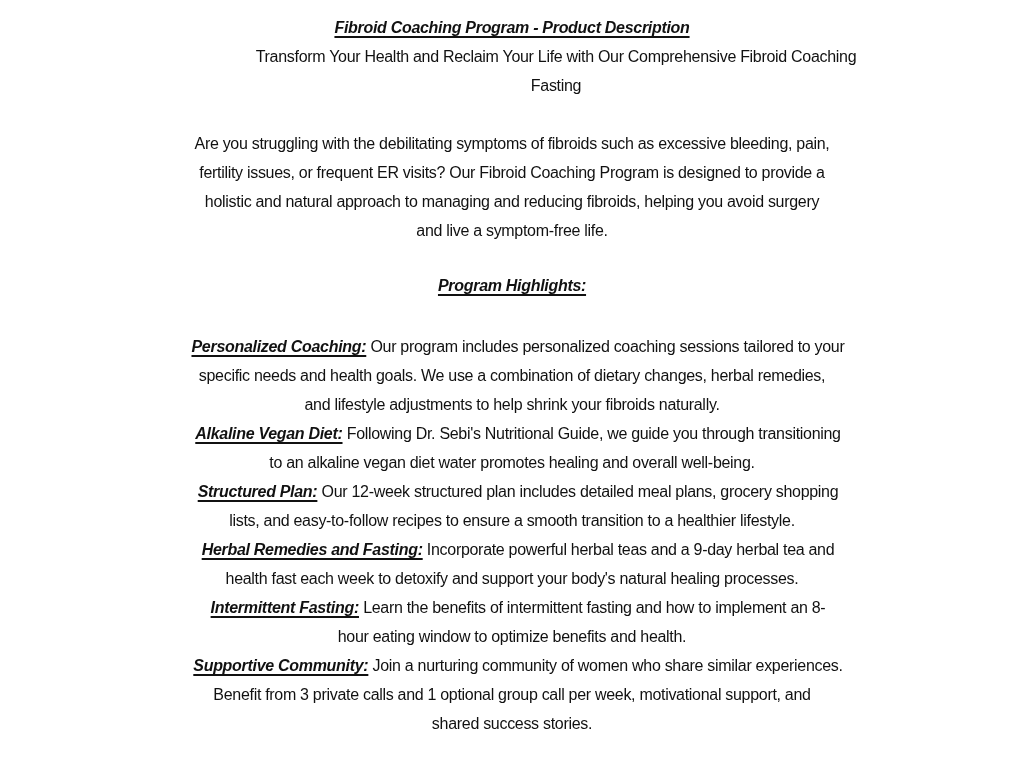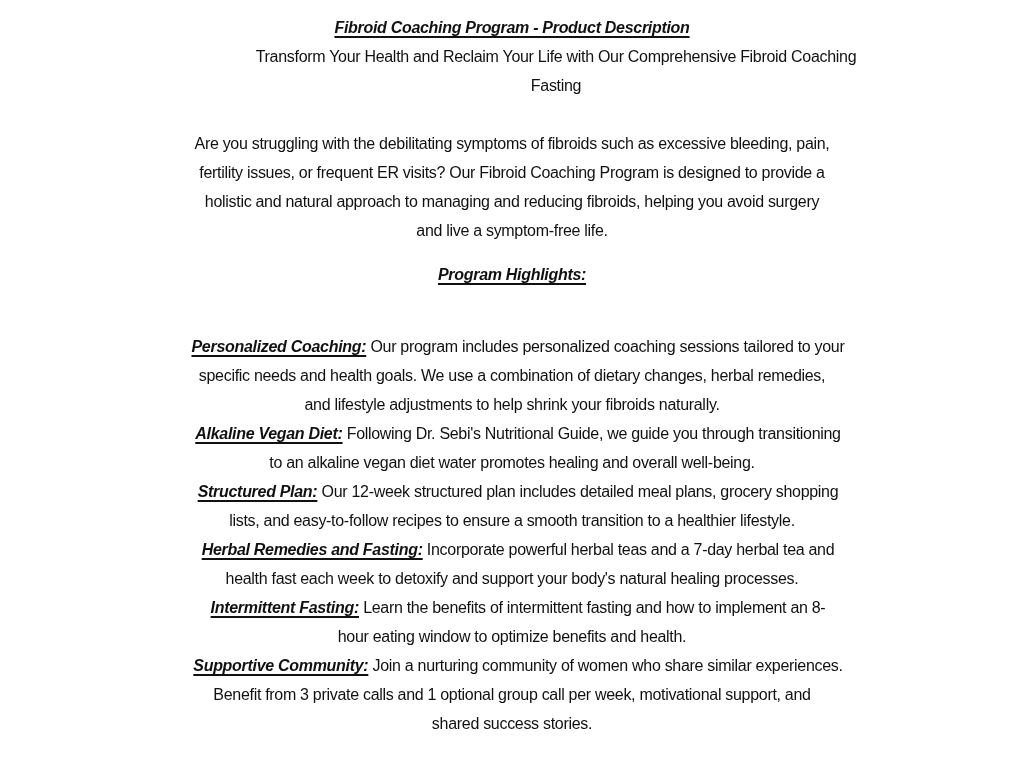--- a/index.html
+++ b/index.html
@@ -63,21 +63,21 @@
     <span class="line">Fasting</span>
   </div>
 
   <div class="block" style="top:129px;">
     <span class="line">Are you struggling with the debilitating symptoms of fibroids such as excessive bleeding, pain,</span>
     <span class="line">fertility issues, or frequent ER visits? Our Fibroid Coaching Program is designed to provide a</span>
     <span class="line">holistic and natural approach to managing and reducing fibroids, helping you avoid surgery</span>
     <span class="line">and live a symptom-free life.</span>
   </div>
 
-  <div class="block" style="top:260px;">
+  <div class="block" style="top:271px;">
     <span class="line title">Program Highlights:</span>
   </div>
 
   <div class="block" style="top:332px;">
 
     <div>
       <span class="line">
         <span class="hl-label">Personalized Coaching:</span><span> Our program includes personalized coaching sessions tailored to your</span>
       </span>
       <span class="line">specific needs and health goals. We use a combination of dietary changes, herbal remedies,</span>
@@ -93,21 +93,21 @@
 
     <div>
       <span class="line">
         <span class="hl-label">Structured Plan:</span><span> Our 12-week structured plan includes detailed meal plans, grocery shopping</span>
       </span>
       <span class="line">lists, and easy-to-follow recipes to ensure a smooth transition to a healthier lifestyle.</span>
     </div>
 
     <div>
       <span class="line">
-        <span class="hl-label">Herbal Remedies and Fasting:</span><span> Incorporate powerful herbal teas and a 7-day herbal tea and</span>
+        <span class="hl-label">Herbal Remedies and Fasting:</span><span> Incorporate powerful herbal teas and a 9-day herbal tea and</span>
       </span>
       <span class="line">health fast each week to detoxify and support your body's natural healing processes.</span>
     </div>
 
     <div>
       <span class="line">
         <span class="hl-label">Intermittent Fasting:</span><span> Learn the benefits of intermittent fasting and how to implement an 8-</span>
       </span>
       <span class="line">hour eating window to optimize benefits and health.</span>
     </div>

